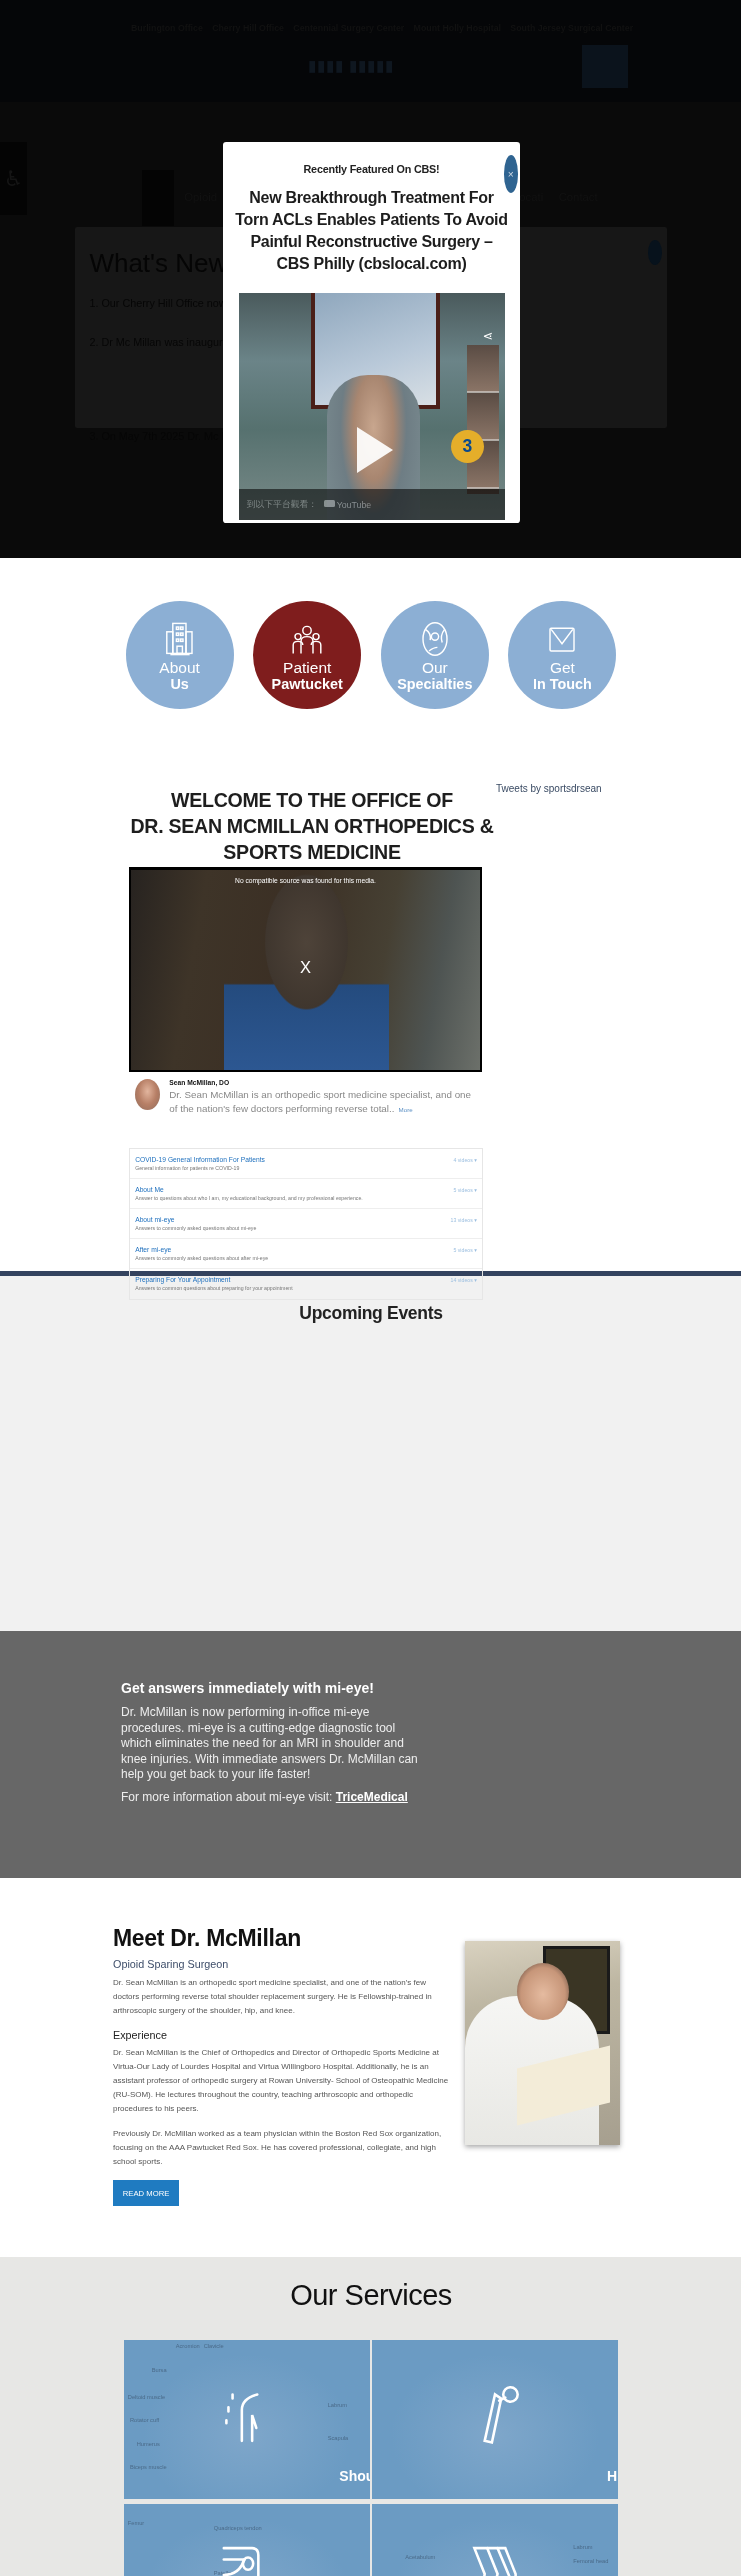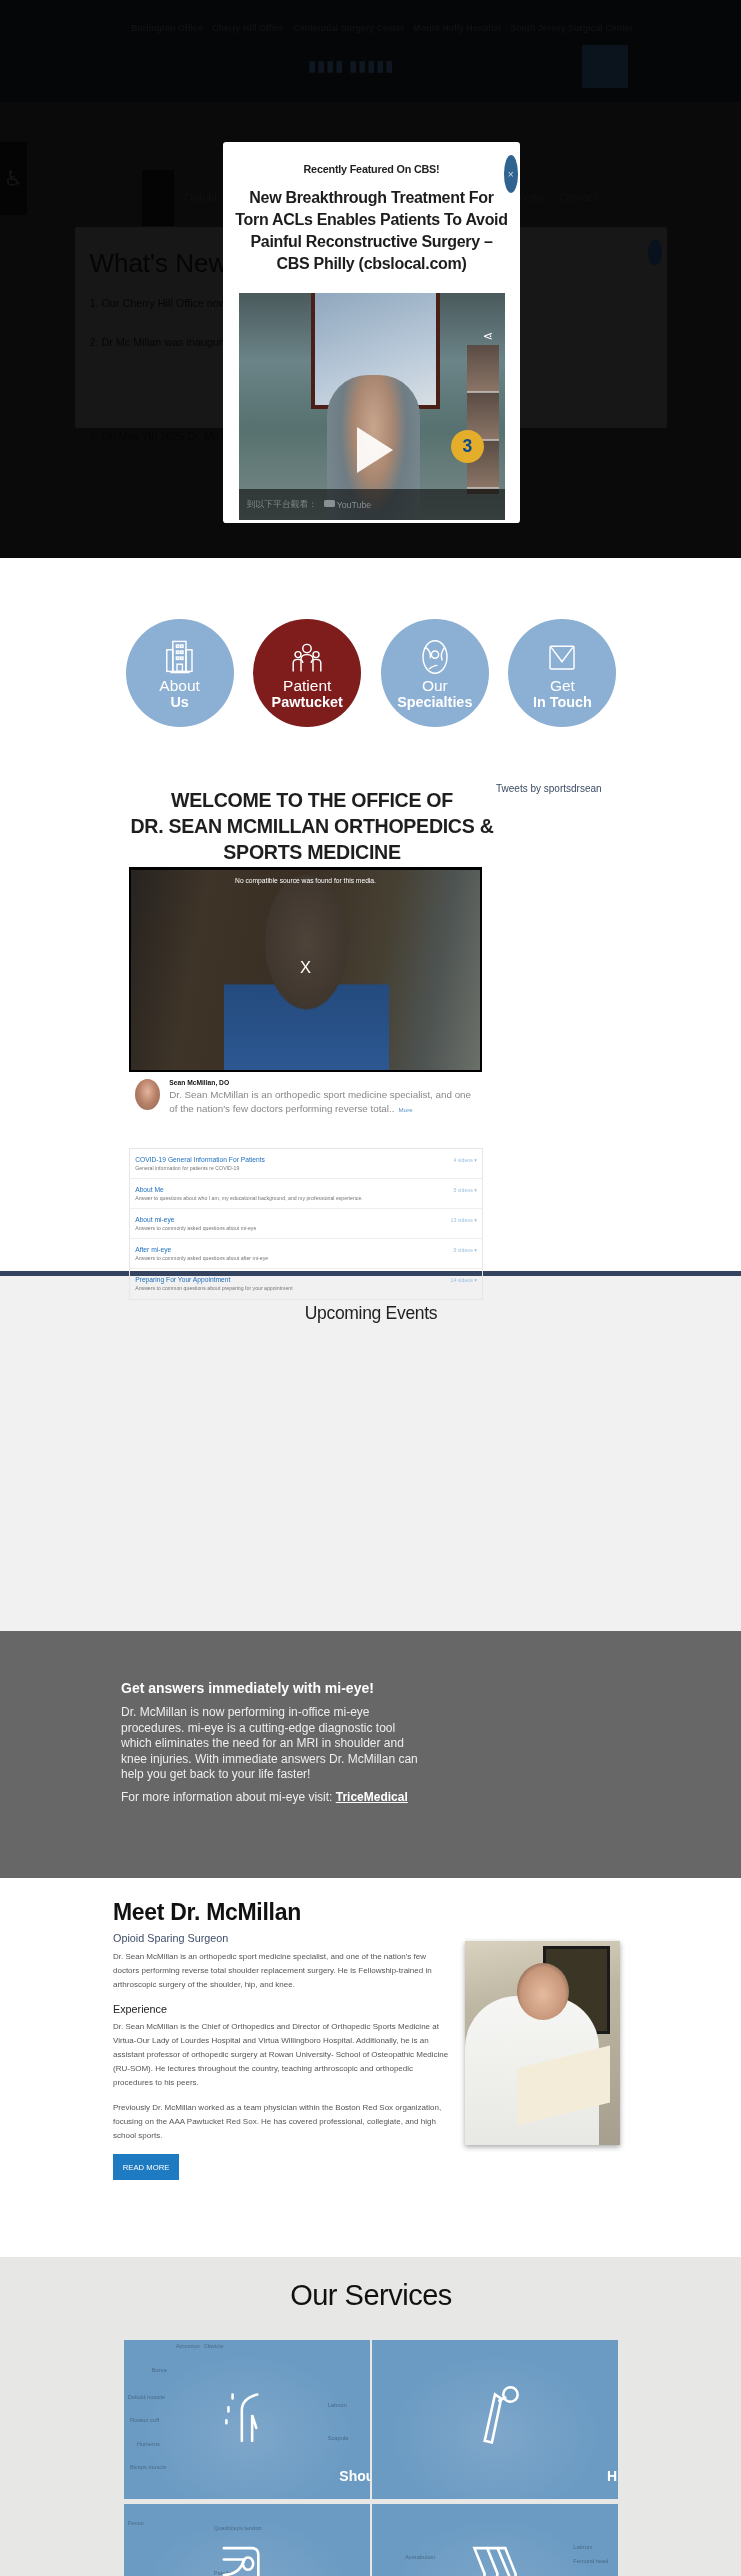--- a/index.html
+++ b/index.html
@@ -36,21 +36,21 @@
 .mv-person{position:absolute;left:88px;top:82px;width:93px;height:175px;border-radius:41px 41px 10.3px 10.3px;background:radial-gradient(ellipse at 50% 30%,#c8a68e 0,#a88670 30%,#6e7d84 50%,#7e9094 100%)}
 .mv-side{position:absolute;right:5.2px;top:52px;width:32px;height:149px;background:repeating-linear-gradient(180deg,#5a4c44 0,#8a7466 46px,#f0f0f0 47px,#6b6257 48px)}
 .mv-share{position:absolute;right:11.3px;top:35px;color:#fff;font-size:12.4px}
 .mv-play{position:absolute;left:118px;top:134px;width:0;height:0;border-left:36px solid rgba(255,255,255,.92);border-top:23px solid transparent;border-bottom:23px solid transparent}
 .mv-cbs{position:absolute;right:20.6px;bottom:57px;width:33px;height:33px;border-radius:50%;background:#e5ae2a;color:#0a4a8d;font-weight:bold;font-size:17.5px;display:flex;align-items:center;justify-content:center}
 .mv-watch{position:absolute;left:0;bottom:0;width:100%;height:31px;background:#000;display:flex;align-items:center;padding-left:8.2px;color:#888;font-size:8.8px;gap:7.2px;opacity:.55}
 .mv-yt{display:flex;align-items:flex-start;gap:2.1px;color:#999}
 .mv-yt b{display:inline-block;width:10.3px;height:7.2px;background:#999;border-radius:1.5px}
 
 
-.circles{display:flex;justify-content:center;gap:19.6px;padding-top:61px;height:185px}
+.circles{display:flex;justify-content:center;gap:19.6px;padding-top:43px;height:185px}
 .circle{width:108px;height:108px;border-radius:50%;background:#8cafd4;color:#fff;text-align:center;padding-top:19.6px;cursor:pointer}
 .circle.active{background:#7f1d1d}
 .circle svg{width:36px;height:36px;stroke:#fff;fill:none;stroke-width:2.4}
 .circle .l1{display:block;font-size:15.5px;font-weight:300;margin-top:1px;line-height:16.5px}
 .circle .l2{display:block;font-size:14.4px;font-weight:bold;line-height:17.5px}
 
 
 .welcome{position:relative;height:528px;padding-top:0}
 .welcome h1{position:absolute;top:44px;left:129px;width:366px;text-align:center;font-size:19.6px;font-weight:bold;color:#1e1e1e;line-height:26px;letter-spacing:-0.3px}
 .tweets{position:absolute;top:40px;left:496px;font-size:10px;font-weight:normal;color:#394a63}
@@ -66,32 +66,32 @@
 .playlist{position:absolute;top:405px;left:129px;width:354px;border:0.5px solid #e6e6e6}
 .pl-row{height:30px;border-bottom:0.5px solid #eee;padding:7.2px 5.2px;position:relative;cursor:pointer}
 .pl-row:last-child{border-bottom:none}
 .pl-title{font-size:6.7px;color:#1d6fbd;display:block}
 .pl-desc{font-size:5.2px;color:#777;display:block;margin-top:2.1px}
 .pl-count{position:absolute;right:5.2px;top:8.2px;font-size:5.2px;color:#9cbfe0}
 
 
 .divider{height:5.2px;background:#34435f}
 .events{height:355px;background:#f1f1f1;text-align:center;padding-top:27px}
-.events h2{font-size:17.5px;font-weight:normal;color:#222;letter-spacing:-0.3px}
+.events h2{font-size:17.5px;font-weight:bold;color:#222;letter-spacing:-0.3px}
 
 
 .mieye{height:247px;background:#676767;padding:49px 0 0 121px}
 .mieye h3{font-size:14px;font-weight:bold;color:#fff;margin-bottom:9.3px}
 .mieye p{font-size:12px;color:#eee;line-height:15.5px;width:304px;font-weight:300}
 .mieye p+p{margin-top:7.2px}
 .mieye a{font-weight:bold;text-decoration:underline;color:#fff}
 
 
 .meet{position:relative;height:379px;background:#fff}
-.meet-text{position:absolute;top:21px;left:113px;width:340px}
+.meet-text{position:absolute;top:47px;left:113px;width:340px}
 .meet h2{font-size:23px;font-weight:bold;color:#111;letter-spacing:-0.3px}
 .meet .sub{font-size:10.8px;color:#3e4e6a;margin:6.2px 0 5.2px}
 .meet p{font-size:8px;color:#555;line-height:14px}
 .meet h4{font-size:10.8px;color:#222;font-weight:normal;margin:11.3px 0 5.2px}
 .meet p+p{margin-top:11px}
 .read-more{display:inline-block;margin-top:11.3px;background:#1f7bc1;color:#fff;font-size:7.7px;padding:8.2px 9.8px;cursor:pointer}
 .doc-photo{position:absolute;top:63px;left:465px;width:155px;height:204px;background:linear-gradient(170deg,#d9d2c0 0%,#bdb6a2 30%,#a69f8f 100%);box-shadow:0 2.1px 5.2px rgba(0,0,0,.35)}
 .doc-photo .coat{position:absolute;left:0;right:20.6px;bottom:0;height:149px;background:linear-gradient(180deg,#f6f6f4,#e8e8e4);border-radius:52px 52px 0 0}
 .doc-photo .head{position:absolute;left:52px;top:21.6px;width:52px;height:57px;border-radius:50%;background:radial-gradient(ellipse at 50% 55%,#e5bba0 0,#c79679 60%,#3b2e28 100%)}
 .doc-photo .frame{position:absolute;right:10.3px;top:5.2px;width:67px;height:88px;border:3.1px solid #1a1a1a;background:#3a3524}

